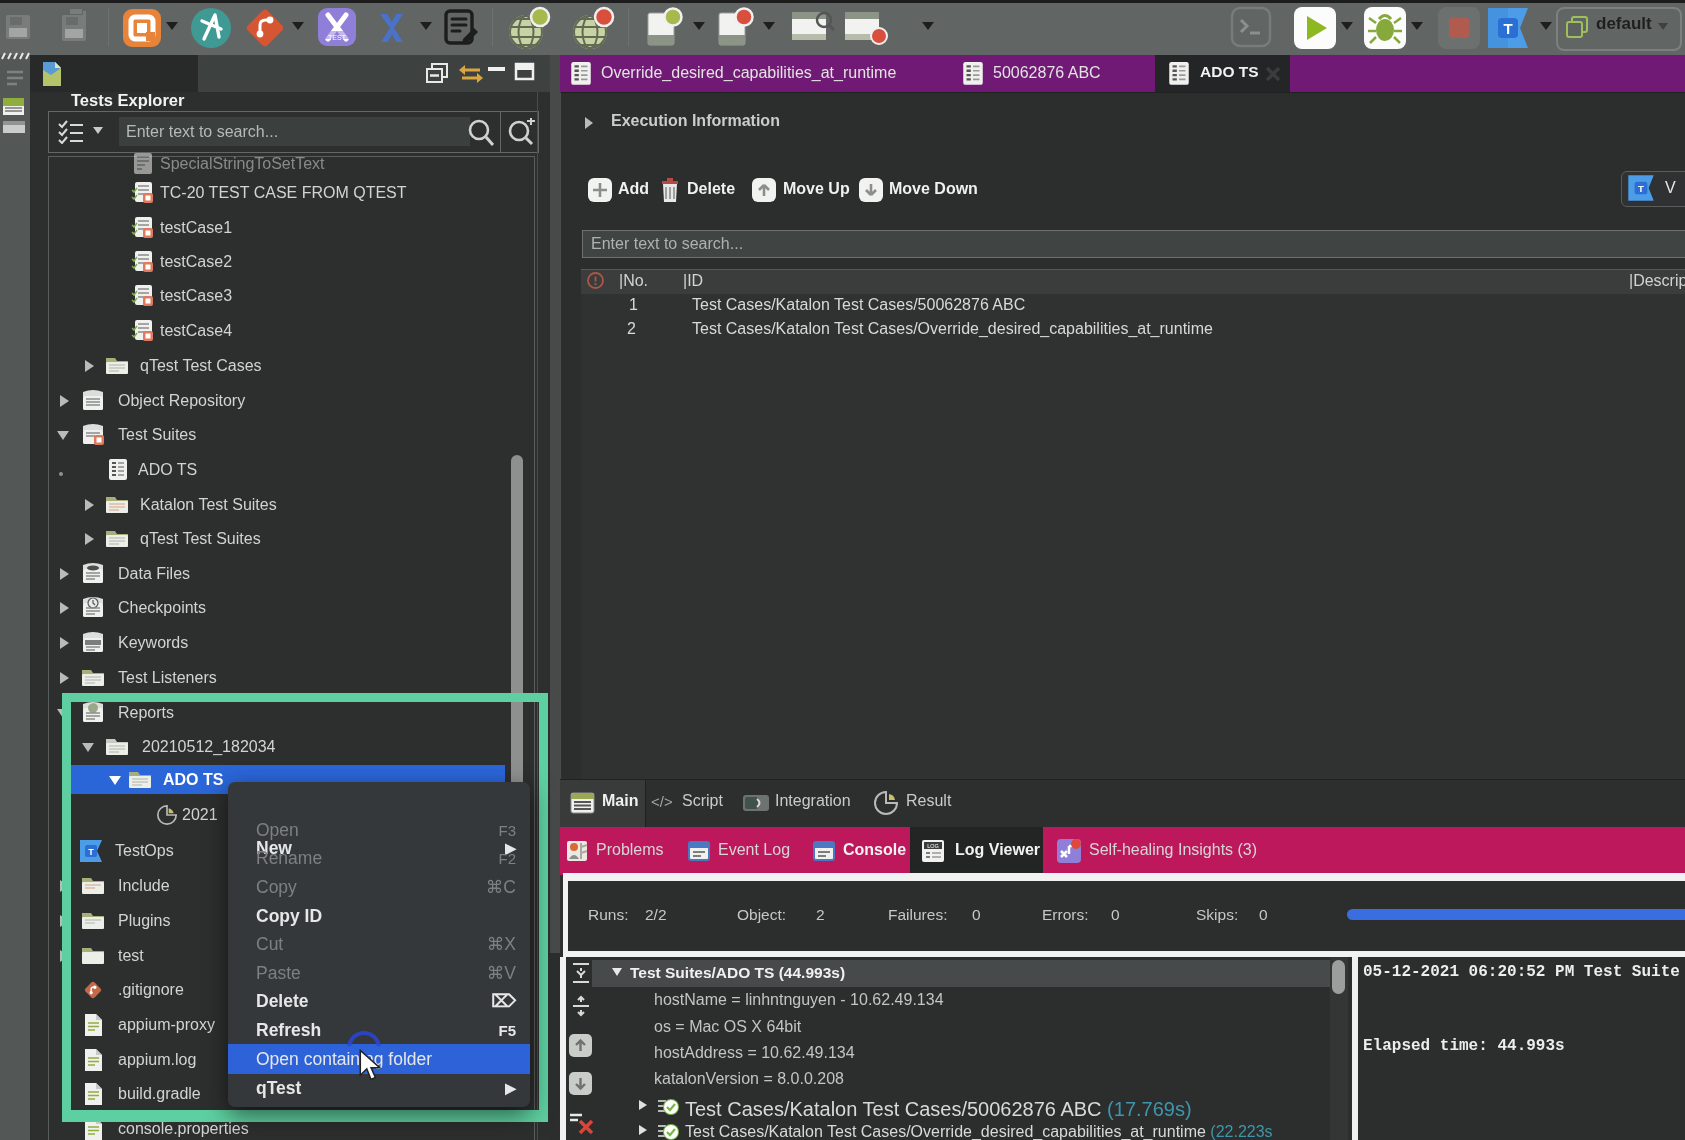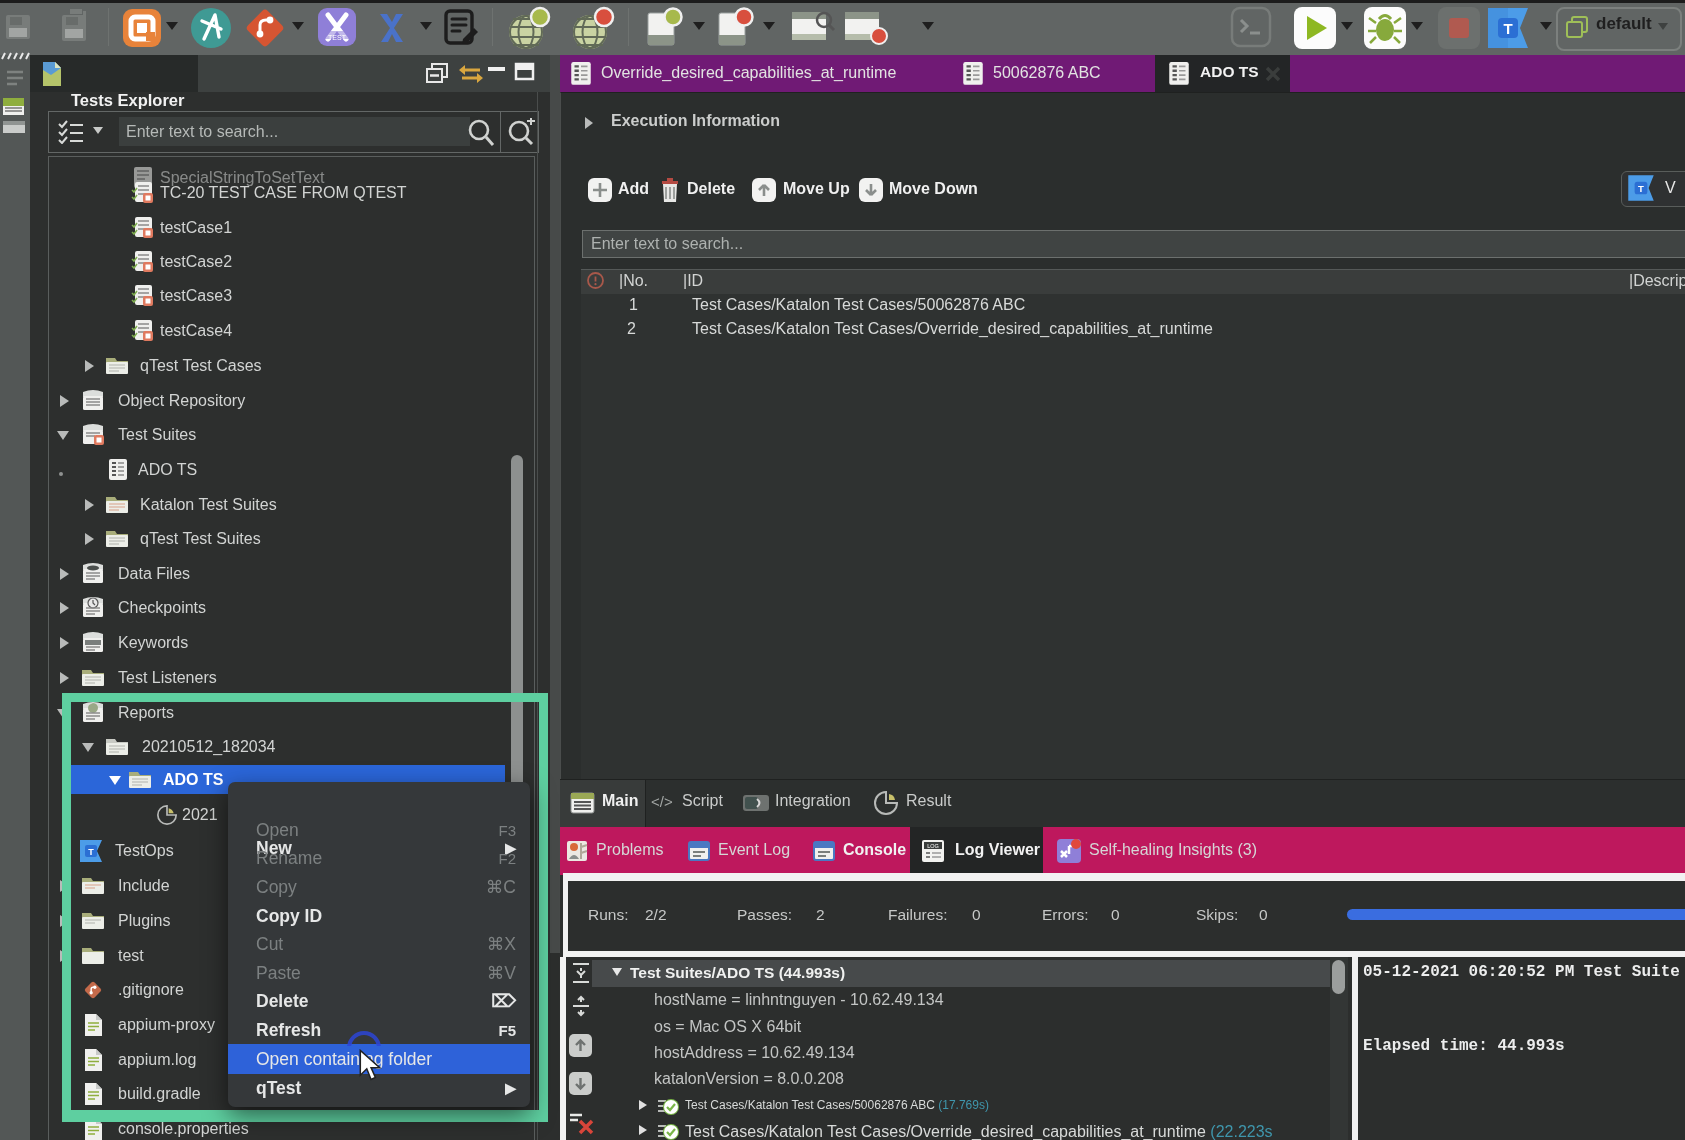--- a/index.html
+++ b/index.html
@@ -260,21 +260,21 @@
     <div class="abs" style="left:451px;top:0;width:1px;height:40px;background:#636766;"></div>
     <svg class="abs" style="left:457px;top:6px" width="30" height="30" viewBox="0 0 30 30">
       <circle cx="13" cy="13" r="9" fill="none" stroke="#d0d2d0" stroke-width="2.6"></circle>
       <path d="M20 20 L26 26" stroke="#d0d2d0" stroke-width="3"></path>
       <path d="M21 3 H29 M25 0 V7" stroke="#d0d2d0" stroke-width="2"></path>
     </svg>
   </div>
   <div id="ltree">
     <div class="abs" style="left:18px;top:101px;width:485px;height:984px;border-left:1px solid #5a5e5d;border-right:1px solid #5a5e5d;border-top:1px solid #5a5e5d;"></div>
 
-    <div class="trow" style="top:108px;opacity:.55">
+    <div class="trow" style="top:94px;opacity:.55">
       <svg class="ticon" style="left:101px" viewBox="0 0 24 24">
           <rect x="3" y="1" width="18" height="21" rx="2" fill="#f0f0ee"></rect>
           <path d="M6 5h12M6 9h12M6 13h8" stroke="#8a8a8a" stroke-width="1.6"></path>
           <path d="M6 17h5" stroke="#8a8a8a" stroke-width="1.6"></path>
         </svg>
       <span style="position:absolute;left:130px">SpecialStringToSetText</span>
     </div>
     <div class="trow" style="top:123px">
       <svg class="ticon" style="left:101px" viewBox="0 0 24 24">
           <rect x="4" y="1" width="17" height="20" rx="2" fill="#f0f0ee"></rect>
@@ -675,21 +675,21 @@
     <rect x="1" y="1" width="24" height="24" rx="4" fill="#8f7fd8"></rect>
     <path d="M5 19 L11 13 M11 19 L5 13" stroke="#fff" stroke-width="2.5"></path>
     <path d="M13 8 L21 8 M13 8 L13 16" stroke="#fff" stroke-width="2.5"></path>
     <circle cx="20" cy="6" r="5" fill="#e0483c"></circle>
   </svg>
   <div class="abs" style="left:529px;top:14px;color:#d5d7d6;font-size:16px;">Self-healing Insights (3)</div>
 </div>
 <div class="abs" id="runsbox">
   <div class="abs" style="left:20px;top:25px;color:#c6c8c7;font-size:15.5px;">Runs:</div>
   <div class="abs" style="left:77px;top:25px;color:#c6c8c7;font-size:15.5px;">2/2</div>
-  <div class="abs" style="left:169px;top:25px;color:#c6c8c7;font-size:15.5px;">Passes:</div>
+  <div class="abs" style="left:169px;top:25px;color:#c6c8c7;font-size:15.5px;">Object:</div>
   <div class="abs" style="left:248px;top:25px;color:#c6c8c7;font-size:15.5px;">2</div>
   <div class="abs" style="left:320px;top:25px;color:#c6c8c7;font-size:15.5px;">Failures:</div>
   <div class="abs" style="left:404px;top:25px;color:#c6c8c7;font-size:15.5px;">0</div>
   <div class="abs" style="left:474px;top:25px;color:#c6c8c7;font-size:15.5px;">Errors:</div>
   <div class="abs" style="left:543px;top:25px;color:#c6c8c7;font-size:15.5px;">0</div>
   <div class="abs" style="left:628px;top:25px;color:#c6c8c7;font-size:15.5px;">Skips:</div>
   <div class="abs" style="left:691px;top:25px;color:#c6c8c7;font-size:15.5px;">0</div>
   <div class="abs" style="left:779px;top:28px;width:339px;height:11px;border-radius:6px 0 0 6px;background:#3a6de0;"></div>
 </div>
 <div class="abs" id="logarea">
@@ -721,21 +721,21 @@
   <div class="abs" style="left:94px;top:61px;color:#c3c5c4;font-size:16px;">os = Mac OS X 64bit</div>
   <div class="abs" style="left:94px;top:87px;color:#c3c5c4;font-size:16px;">hostAddress = 10.62.49.134</div>
   <div class="abs" style="left:94px;top:113px;color:#c3c5c4;font-size:16px;">katalonVersion = 8.0.0.208</div>
   <div class="arrow-r" style="left:79px;top:143px;border-top-width:5.5px;border-bottom-width:5.5px;border-left-width:8px;border-left-color:#e0e0e0;"></div>
   <svg class="abs" style="left:96px;top:140px" width="24" height="20" viewBox="0 0 24 20">
     <path d="M2 4h8M2 9h6M2 14h8" stroke="#b8bab8" stroke-width="2"></path>
     <circle cx="15" cy="10" r="8" fill="#7ab648"></circle>
     <circle cx="15" cy="10" r="7" fill="#fff"></circle>
     <path d="M11 10 l3 3 l5 -6" stroke="#7ab648" stroke-width="2.2" fill="none"></path>
   </svg>
-  <div class="abs" style="left:125px;top:141px;color:#d8dad9;font-size:12px;">Test Cases/Katalon Test Cases/50062876 ABC <span style="color:#3f96ac">(17.769s)</span></div>
+  <div class="abs" style="left:125px;top:141px;color:#d8dad9;font-size:20px;">Test Cases/Katalon Test Cases/50062876 ABC <span style="color:#3f96ac">(17.769s)</span></div>
   <div class="arrow-r" style="left:79px;top:168px;border-top-width:5.5px;border-bottom-width:5.5px;border-left-width:8px;border-left-color:#e0e0e0;"></div>
   <svg class="abs" style="left:96px;top:165px" width="24" height="20" viewBox="0 0 24 20">
     <path d="M2 4h8M2 9h6M2 14h8" stroke="#b8bab8" stroke-width="2"></path>
     <circle cx="15" cy="10" r="8" fill="#7ab648"></circle>
     <circle cx="15" cy="10" r="7" fill="#fff"></circle>
     <path d="M11 10 l3 3 l5 -6" stroke="#7ab648" stroke-width="2.2" fill="none"></path>
   </svg>
   <div class="abs" style="left:125px;top:166px;color:#d8dad9;font-size:16px;">Test Cases/Katalon Test Cases/Override_desired_capabilities_at_runtime <span style="color:#3f96ac">(22.223s</span></div>
 
   <div class="abs" style="left:770px;top:0;width:18px;height:183px;background:#333635;"></div>

